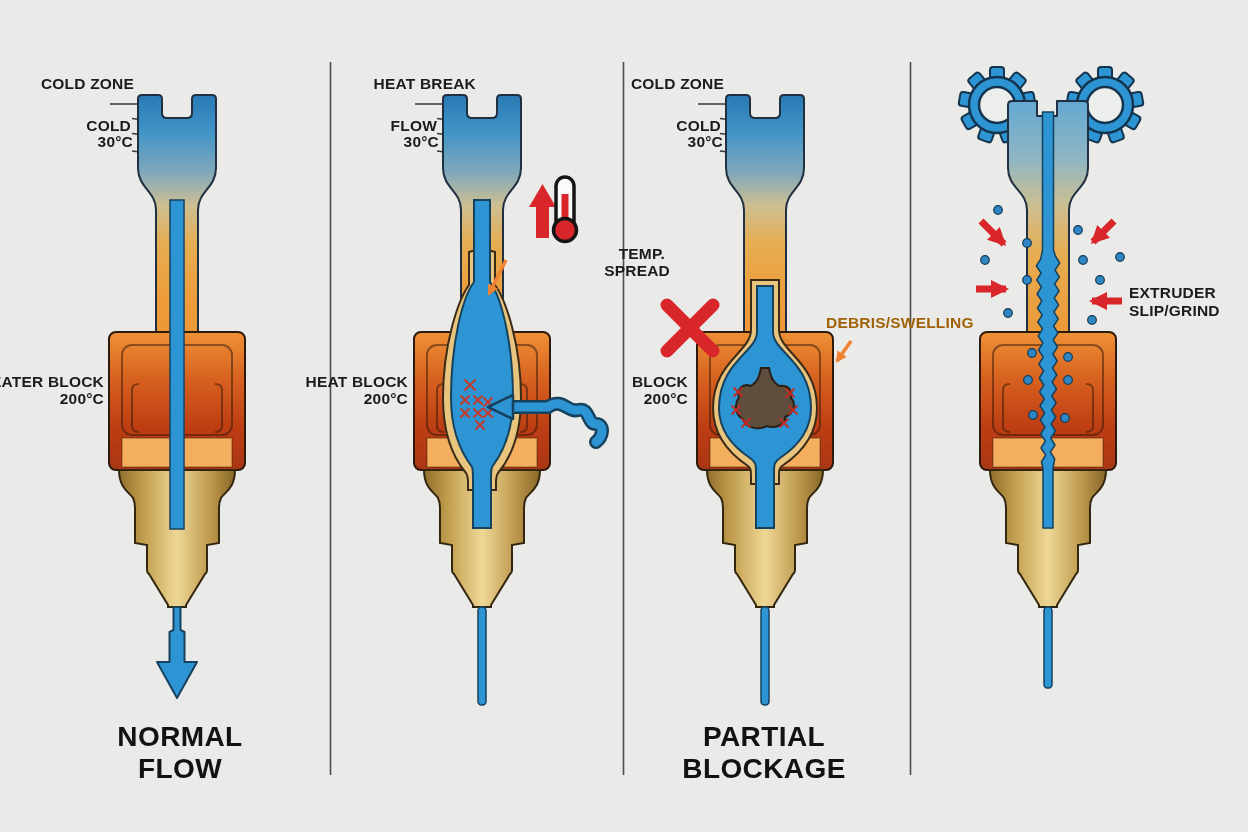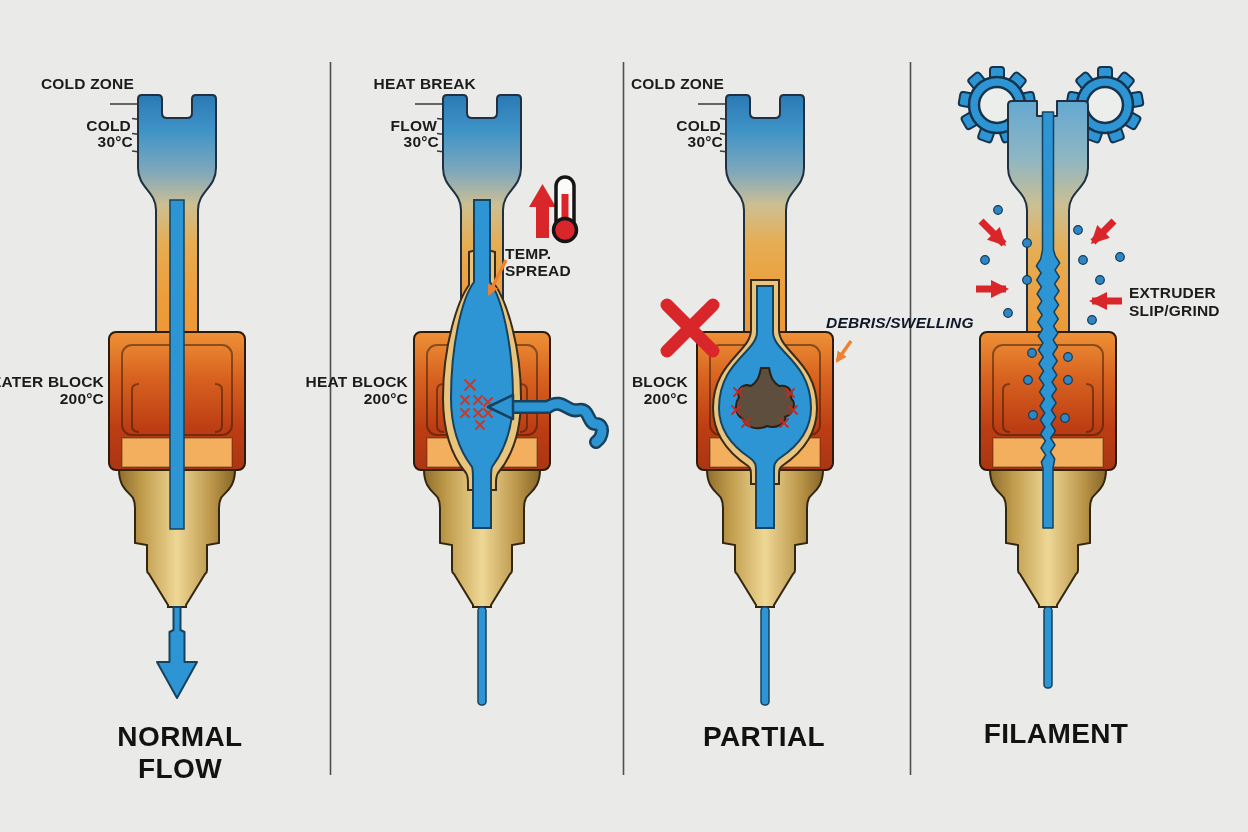--- a/index.html
+++ b/index.html
@@ -6,22 +6,22 @@
   .canvas{
     position:relative;width:1248px;height:832px;background:#eaeae8;
     overflow:hidden;font-family:"Liberation Sans",sans-serif;
   }
   svg{position:absolute;left:0;top:0;}
   .lbl{
     position:absolute;font-weight:700;font-size:15.5px;line-height:16px;
     color:#1b1b1b;letter-spacing:.2px;white-space:nowrap;
   }
   .lbl.r{text-align:left;}
-  .lbl.c{text-align:left;}
-  .lbl.orange{color:#0f172a;font-style:italic;}
+  .lbl.c{text-align:right;padding-left:40px;}
+  .lbl.orange{color:#a16207;}
   .title{
     position:absolute;font-weight:700;font-size:28px;line-height:30px;
     color:#121212;letter-spacing:.4px;width:220px;text-align:center;white-space:nowrap;
   }
 </style>
 </head>
 <body>
 
 <div class="canvas">
   <svg id="art" width="1248" height="832" viewBox="0 0 1248 832">
@@ -209,17 +209,17 @@
   <div class="lbl c" style="left:505px;top:246px;width:120px">TEMP.</div>
   <div class="lbl c" style="left:505px;top:263px;width:125px">SPREAD</div>
 
   <div class="lbl r" style="right:524px;top:76px">COLD ZONE</div>
   <div class="lbl r" style="right:527px;top:118px">COLD</div>
   <div class="lbl r" style="right:525px;top:134px">30°C</div>
   <div class="lbl r" style="right:560px;top:374px">BLOCK</div>
   <div class="lbl r" style="right:560px;top:391px">200°C</div>
   <div class="lbl orange" style="left:826px;top:315px">DEBRIS/SWELLING</div>
   <div class="title" style="left:654px;top:722px">PARTIAL</div>
+  <div class="title" style="left:654px;top:754px">BLOCKAGE</div>
 
   <div class="lbl" style="left:1129px;top:285px">EXTRUDER</div>
   <div class="lbl" style="left:1129px;top:303px">SLIP/GRIND</div>
-  <div class="title" style="left:946px;top:719px">FILAMENT</div>
 </div>
 
 </body></html>

